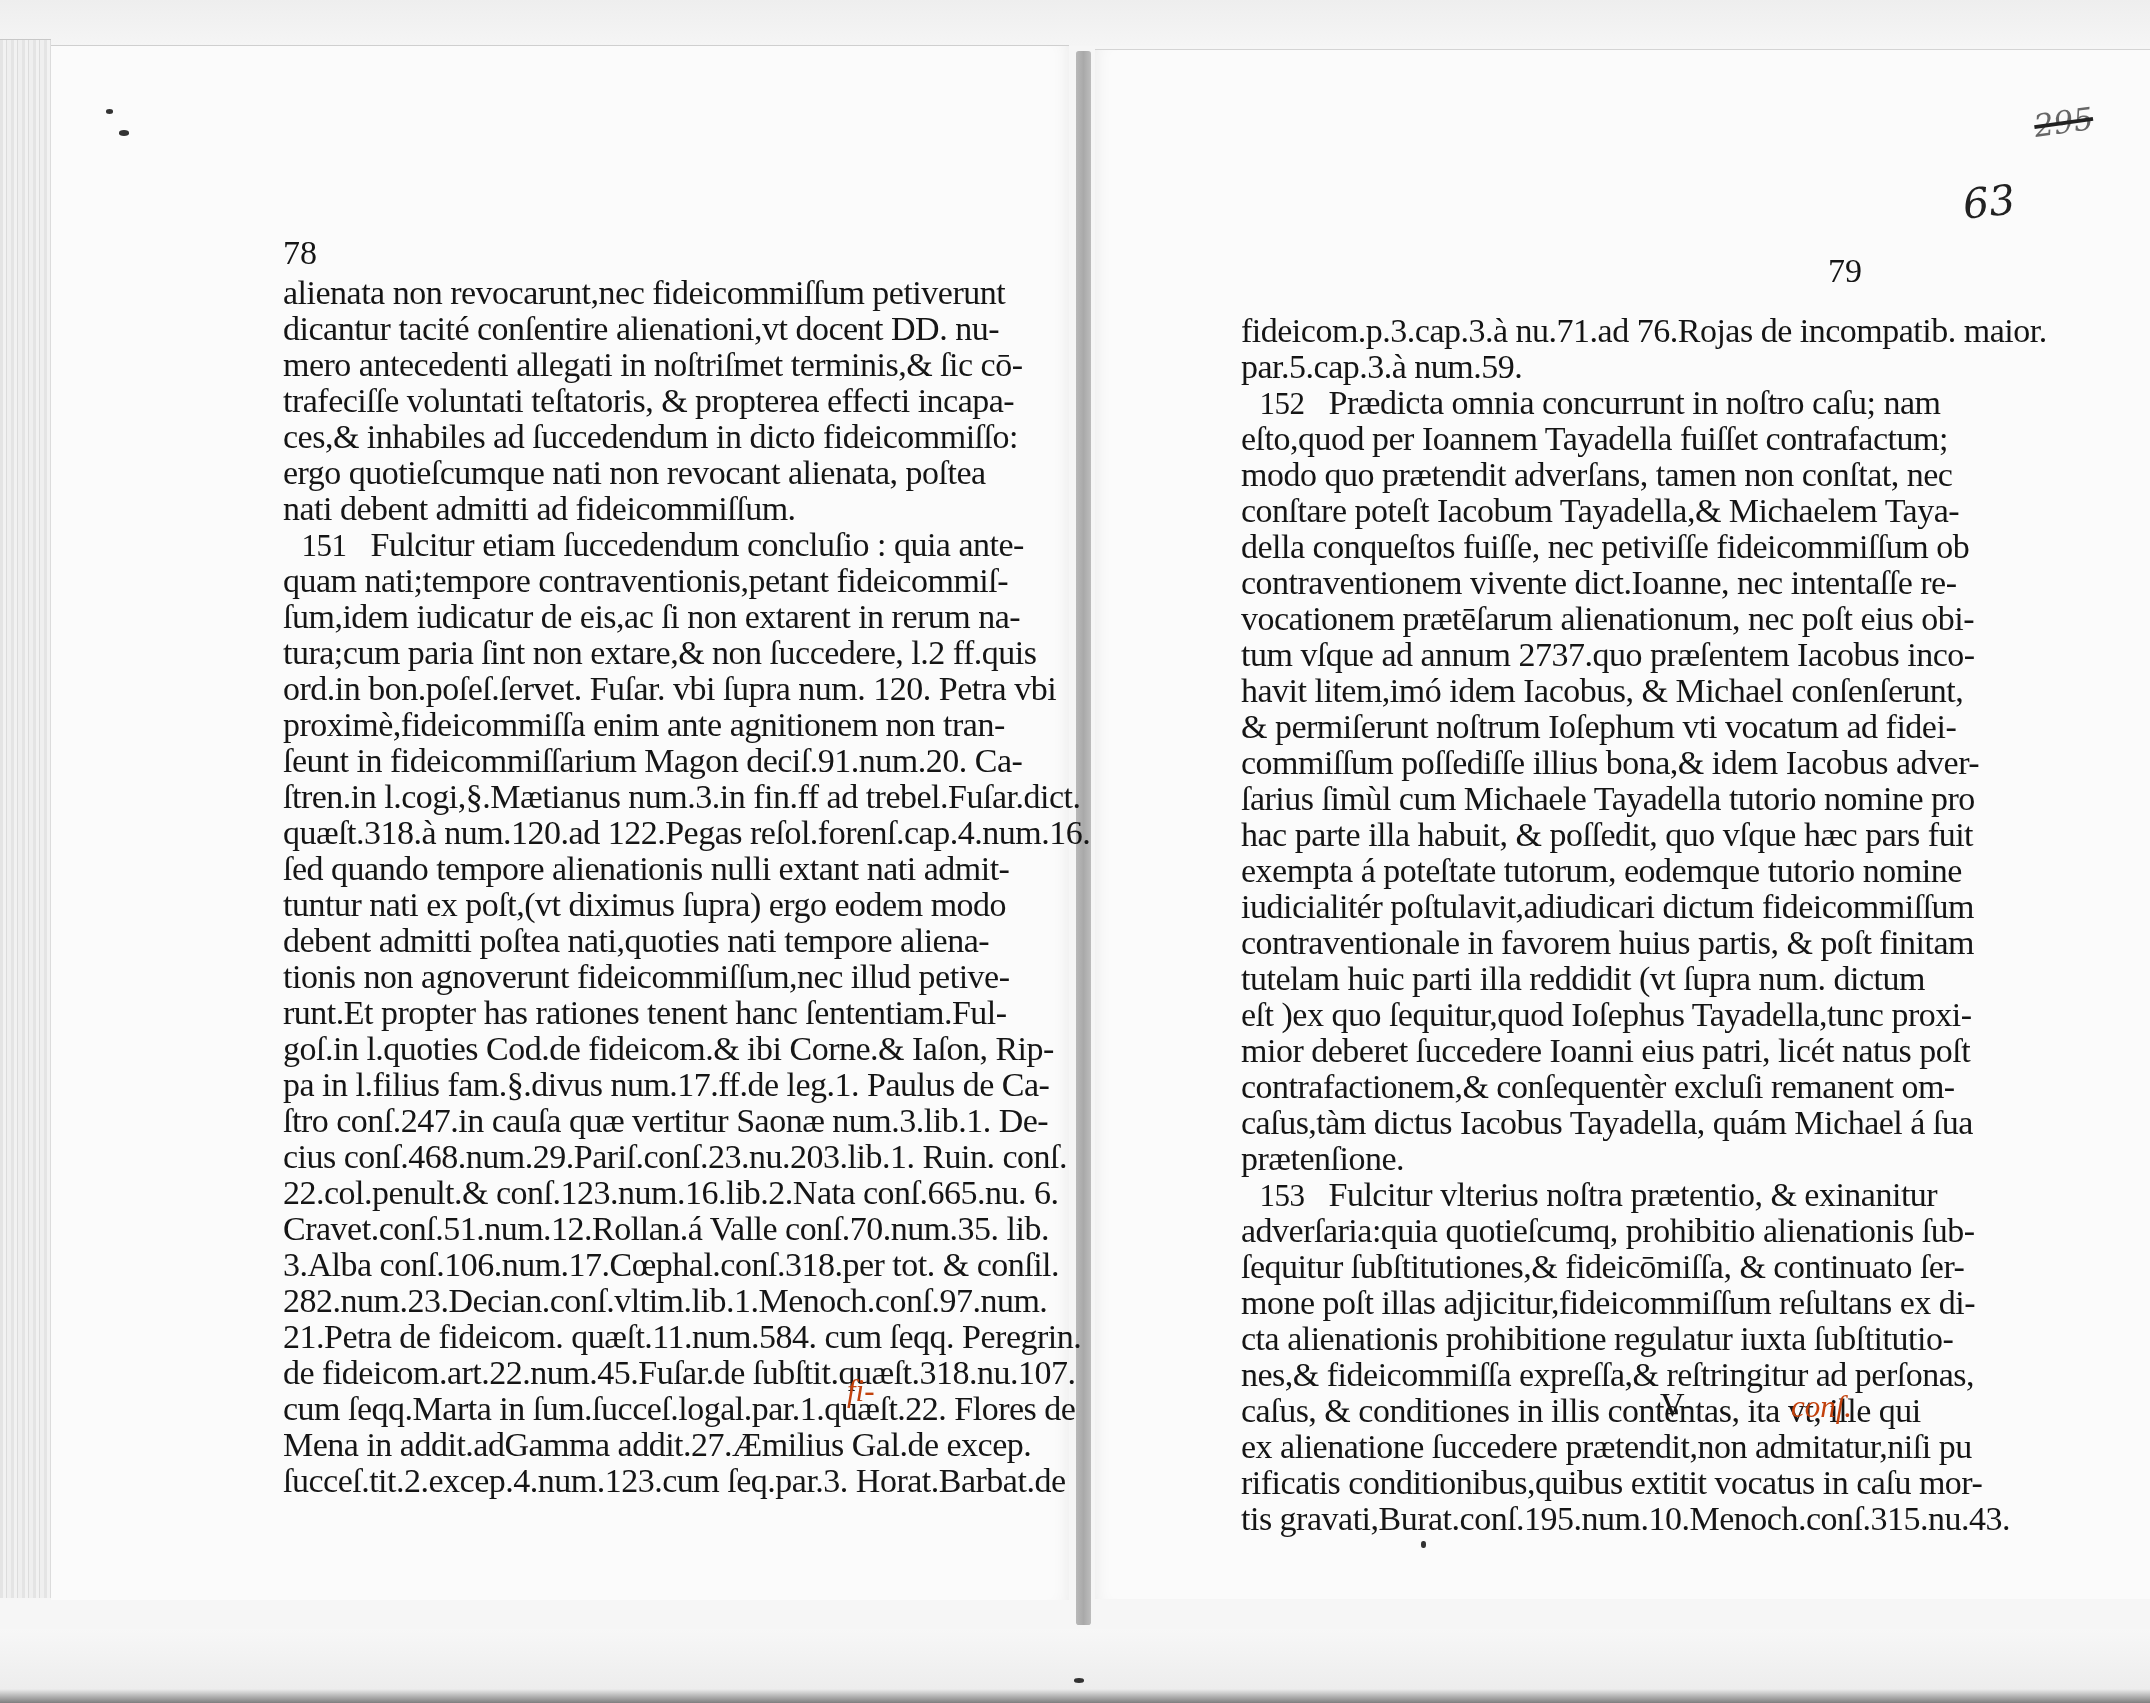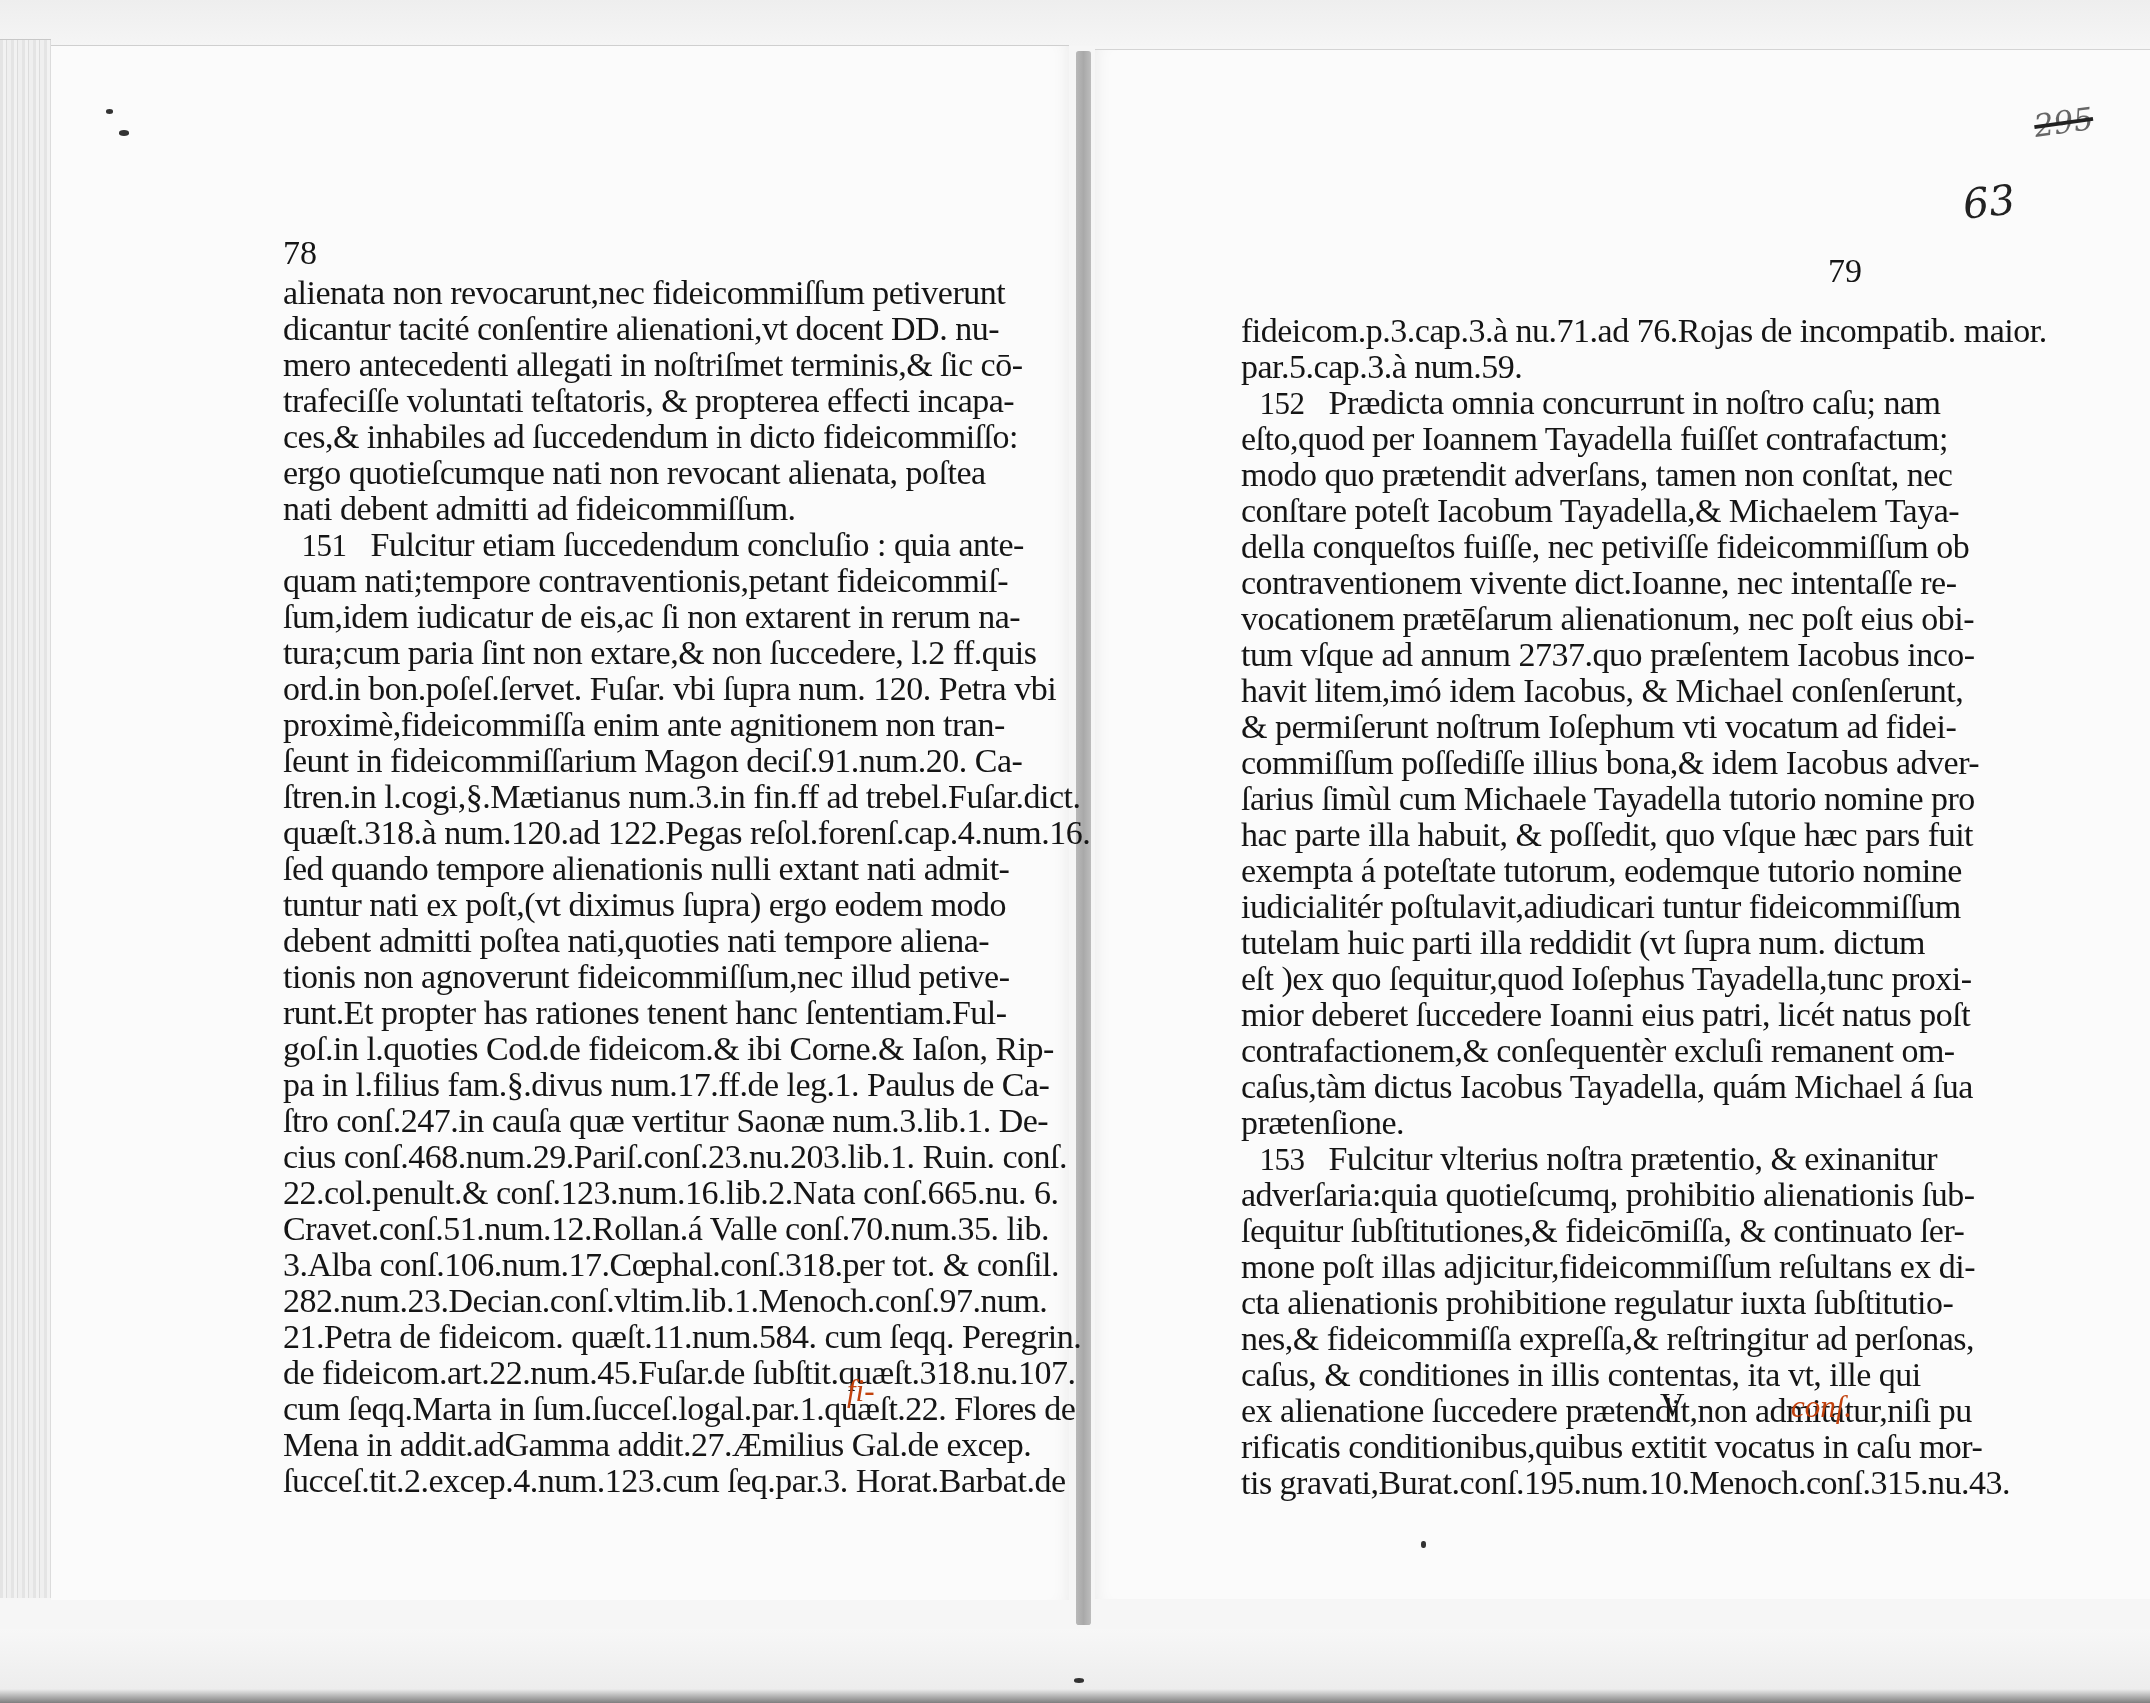--- a/index.html
+++ b/index.html
@@ -154,21 +154,22 @@
       <div class="line">della conqueſtos fuiſſe, nec petiviſſe fideicommiſſum ob</div>
       <div class="line">contraventionem vivente dict.Ioanne, nec intentaſſe re-</div>
       <div class="line">vocationem prætēſarum alienationum, nec poſt eius obi-</div>
       <div class="line">tum vſque ad annum 2737.quo præſentem Iacobus inco-</div>
       <div class="line">havit litem,imó idem Iacobus, &amp; Michael conſenſerunt,</div>
       <div class="line">&amp; permiſerunt noſtrum Ioſephum vti vocatum ad fidei-</div>
       <div class="line">commiſſum poſſediſſe illius bona,&amp; idem Iacobus adver-</div>
       <div class="line">ſarius ſimùl cum Michaele Tayadella tutorio nomine pro</div>
       <div class="line">hac parte illa habuit, &amp; poſſedit, quo vſque hæc pars fuit</div>
       <div class="line">exempta á poteſtate tutorum, eodemque tutorio nomine</div>
-      <div class="line">iudicialitér poſtulavit,adiudicari tuntur fideicommiſſum</div>
+      <div class="line">iudicialitér poſtulavit,adiudicari dictum fideicommiſſum</div>
+      <div class="line">contraventionale in favorem huius partis, &amp; poſt finitam</div>
       <div class="line">tutelam huic parti illa reddidit (vt ſupra num.      dictum</div>
       <div class="line">eſt )ex quo ſequitur,quod Ioſephus Tayadella,tunc proxi-</div>
       <div class="line">mior deberet ſuccedere Ioanni eius patri, licét natus poſt</div>
       <div class="line">contrafactionem,&amp; conſequentèr excluſi remanent om-</div>
       <div class="line">caſus,tàm dictus Iacobus Tayadella, quám Michael á ſua</div>
       <div class="line short">prætenſione.</div>
       <div class="line short" style="text-align-last: justify;"><span class="para-num">153</span><span>Fulcitur vlterius noſtra prætentio, &amp; exinanitur</span></div>
       <div class="line">adverſaria:quia quotieſcumq, prohibitio alienationis ſub-</div>
       <div class="line">ſequitur ſubſtitutiones,&amp; fideicōmiſſa, &amp; continuato ſer-</div>
       <div class="line">mone poſt illas adjicitur,fideicommiſſum reſultans ex di-</div>

